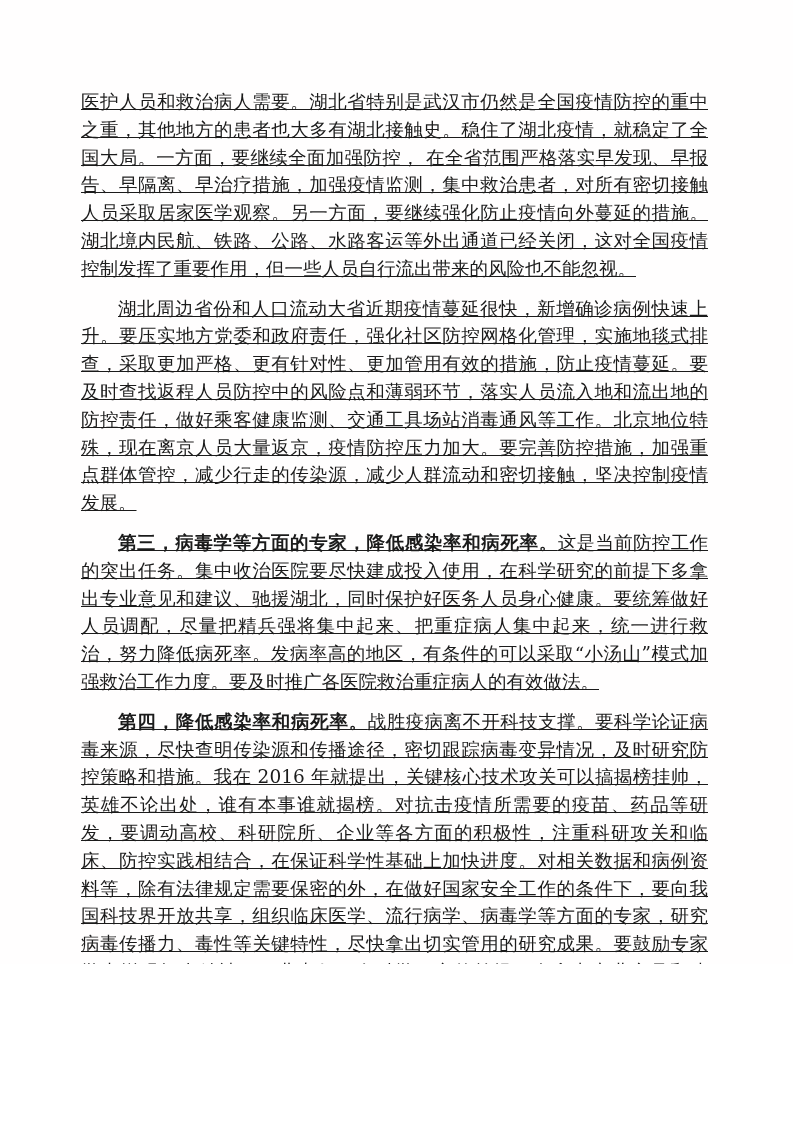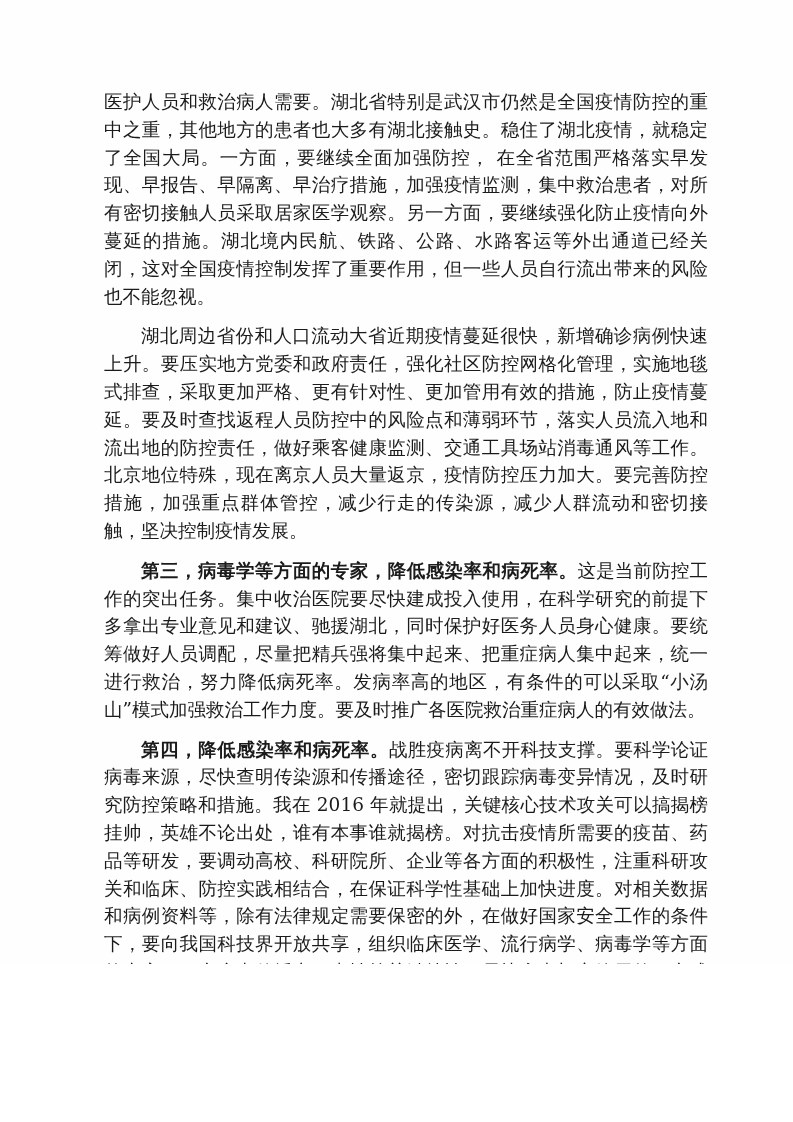--- a/index.html
+++ b/index.html
@@ -7,23 +7,24 @@
   body {
     width: 793px;
     height: 1122px;
     font-family: "DejaVu Serif", "Liberation Serif", serif;
   }
   .page {
     position: relative;
     width: 793px;
     height: 964px;
     background: #fffefe;
-    padding: 88px 85px 0 104px;
+    padding: 88px 85px 0 81px;
     overflow: hidden;
     color: #1b1b1b;
+    text-decoration: underline;
   }
   .body-text {
     font-size: 18.5px;
     line-height: 27.8px;
     text-align: justify;
     text-justify: inter-ideograph;
   }
   p.para {
     text-indent: 2em;
     margin-bottom: 12px;

